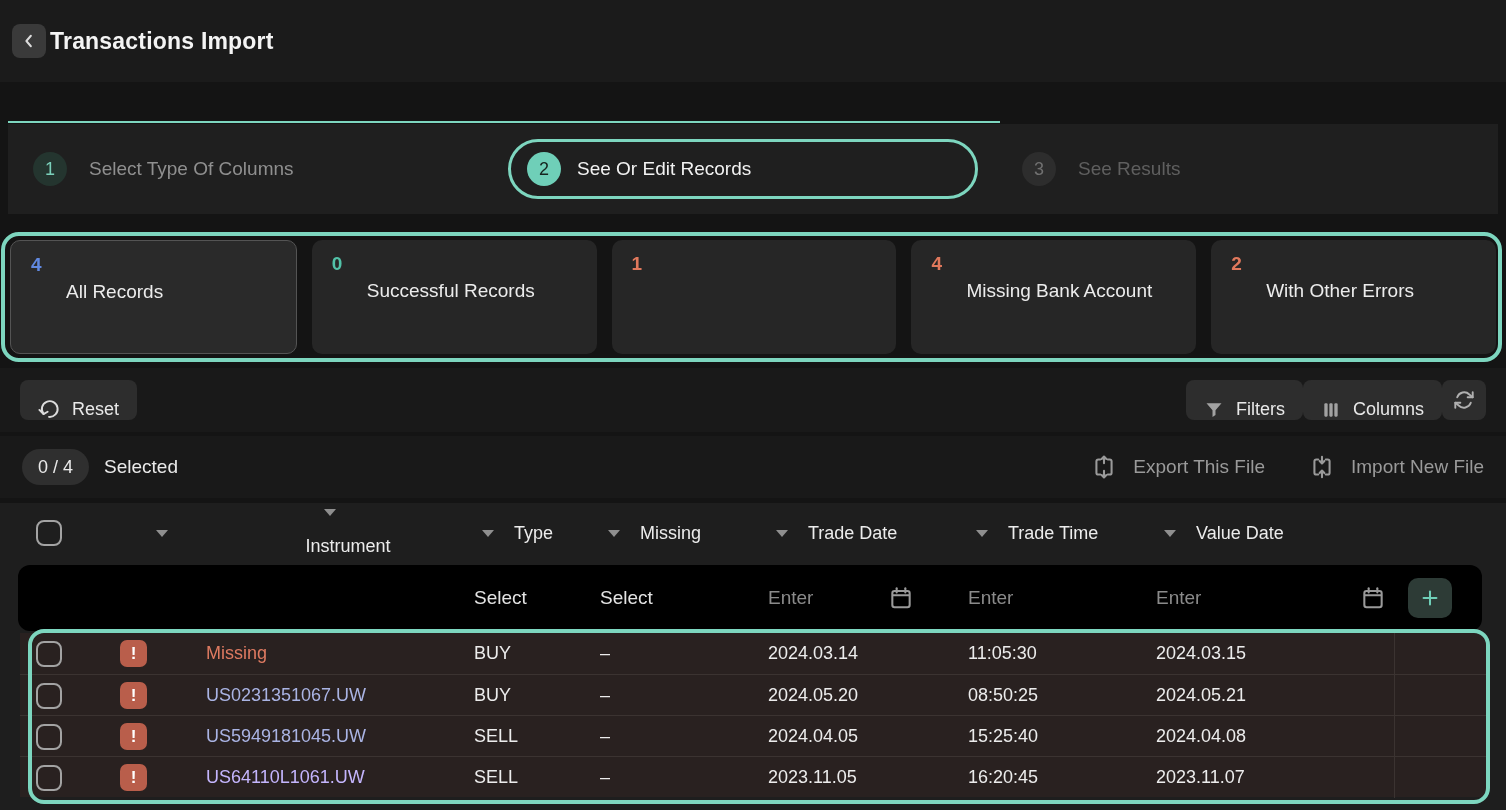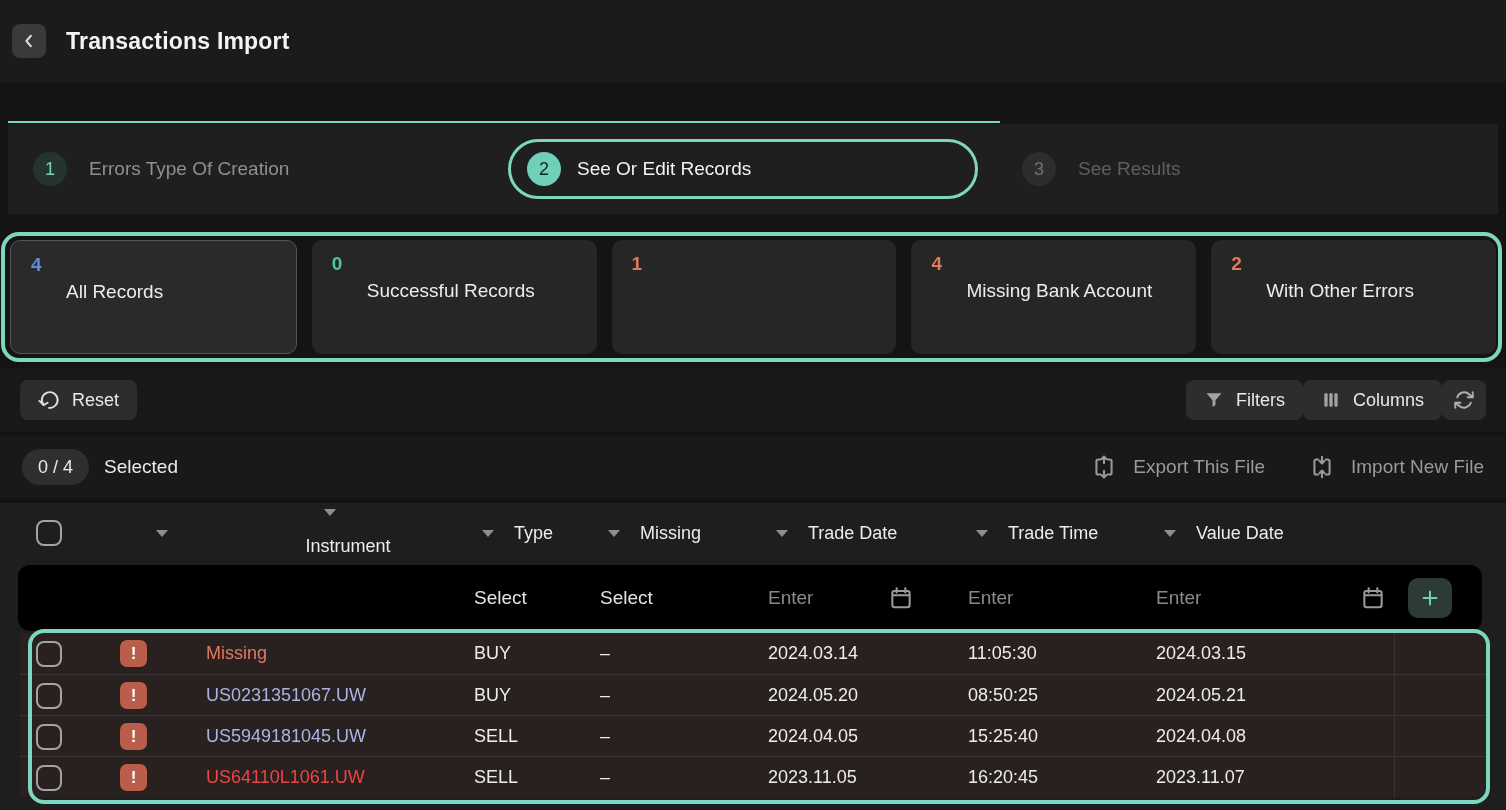--- a/index.html
+++ b/index.html
@@ -5,21 +5,21 @@
   * { margin:0; padding:0; box-sizing:border-box; }
   html,body { background:#0e0e0e; }
   body { font-family:"Liberation Sans","DejaVu Sans",sans-serif; }
   .screen { position:relative; width:1506px; height:810px; background:#141414; overflow:hidden; }
 
   
   .top-header { position:absolute; top:0; left:0; width:100%; height:82px; background:#1b1b1b;
     display:flex; align-items:center; padding-left:12px; }
   .back-btn { width:34px; height:34px; background:#3a3a3a; border-radius:8px; display:flex;
     align-items:center; justify-content:center; color:#dcdcdc; flex:0 0 auto; cursor:pointer; }
-  .page-title { margin-left:20px; font-size:23px; font-weight:700; color:#f4f4f4; letter-spacing:.2px; }
+  .page-title { margin-left:4px; font-size:23px; font-weight:700; color:#f4f4f4; letter-spacing:.2px; }
 
   
   .stepper { position:absolute; top:124px; left:8px; width:1490px; height:90px; background:#1f1f1f; }
   .stepper-accent { position:absolute; top:-3px; left:0; width:992px; height:2px; background:#7dd6bf; }
   .step { position:absolute; top:0; height:90px; display:flex; align-items:center; gap:22px; }
   .step-circle { width:34px; height:34px; border-radius:50%; display:flex; align-items:center;
     justify-content:center; font-size:18px; flex:0 0 auto; }
   .step1 { left:25px; }
   .step1 .step-circle { background:#24352f; color:#7ad0ba; }
   .step1 .step-label { color:#8f8f8f; }
@@ -40,21 +40,21 @@
   .card-label { margin-top:5px; font-size:19px; color:#ececec;margin-left:35px; }
 
   .hl { position:absolute; border:4px solid #7dd6bf; pointer-events:none; }
   .hl-cards { top:232px; left:1px; width:1501px; height:130px; border-radius:18px; }
   .hl-rows  { top:629px; left:28px; width:1462px; height:175px; border-radius:16px; }
 
   
   .toolbar { position:absolute; top:368px; left:0; width:100%; height:64px; background:#191919;
     display:flex; align-items:center; padding:0 20px; }
   .btn { height:40px; background:#2d2d2d; border:none; border-radius:8px; color:#e9e9e9; font-size:18px;
-    font-family:inherit; display:flex; align-items:center; gap:12px; padding:0 18px; cursor:pointer; }
+    font-family:inherit; display:flex; align-items:flex-end; gap:12px; padding:0 18px; cursor:pointer; }
   .btn .ic { color:#a2a2a2; display:flex; }
   .toolbar-right { margin-left:auto; display:flex; align-items:center; }
   .icon-btn { width:44px; height:40px; background:#2d2d2d; border:none; border-radius:8px; color:#b0b0b0;
     display:flex; align-items:center; justify-content:center; cursor:pointer; }
 
   
   .selectbar { position:absolute; top:436px; left:0; width:100%; height:62px; background:#191919;
     display:flex; align-items:center; padding:0 22px; }
   .sel-pill { height:36px; background:#2f2f2f; border-radius:18px; padding:16px 16px; display:flex;
     align-items:center; color:#eaeaea; font-size:18px; }
@@ -108,21 +108,21 @@
           </svg>
       </span>
     </div>
     <div class="page-title">Transactions Import</div>
   </div>
 
   <div class="stepper">
     <div class="stepper-accent"></div>
     <div class="step step1">
       <div class="step-circle">1</div>
-      <div class="step-label">Errors Type Of Creation</div>
+      <div class="step-label">Select Type Of Columns</div>
     </div>
     <div class="step step2">
       <div class="step-circle">2</div>
       <div class="step-label">See Or Edit Records</div>
     </div>
     <div class="step step3">
       <div class="step-circle">3</div>
       <div class="step-label">See Results</div>
     </div>
   </div>
@@ -345,21 +345,21 @@
         <div class="cell-last"></div>
       </div>
 
       <div class="tgrid trow">
         <div>
             <div class="cb"></div>
           </div>
         <div>
             <div class="err">!</div>
           </div>
-        <div class="tcell cell-instrument" style="color:#ef4444">US64110L1061.UW</div>
+        <div class="tcell cell-instrument" style="color:#c4b5fd">US64110L1061.UW</div>
         <div class="tcell cell-type">SELL</div>
         <div class="tcell">–</div>
         <div class="tcell">2023.11.05</div>
         <div class="tcell">16:20:45</div>
         <div class="tcell">2023.11.07</div>
         <div class="cell-last"></div>
       </div>
 
     </div>
   </div>

